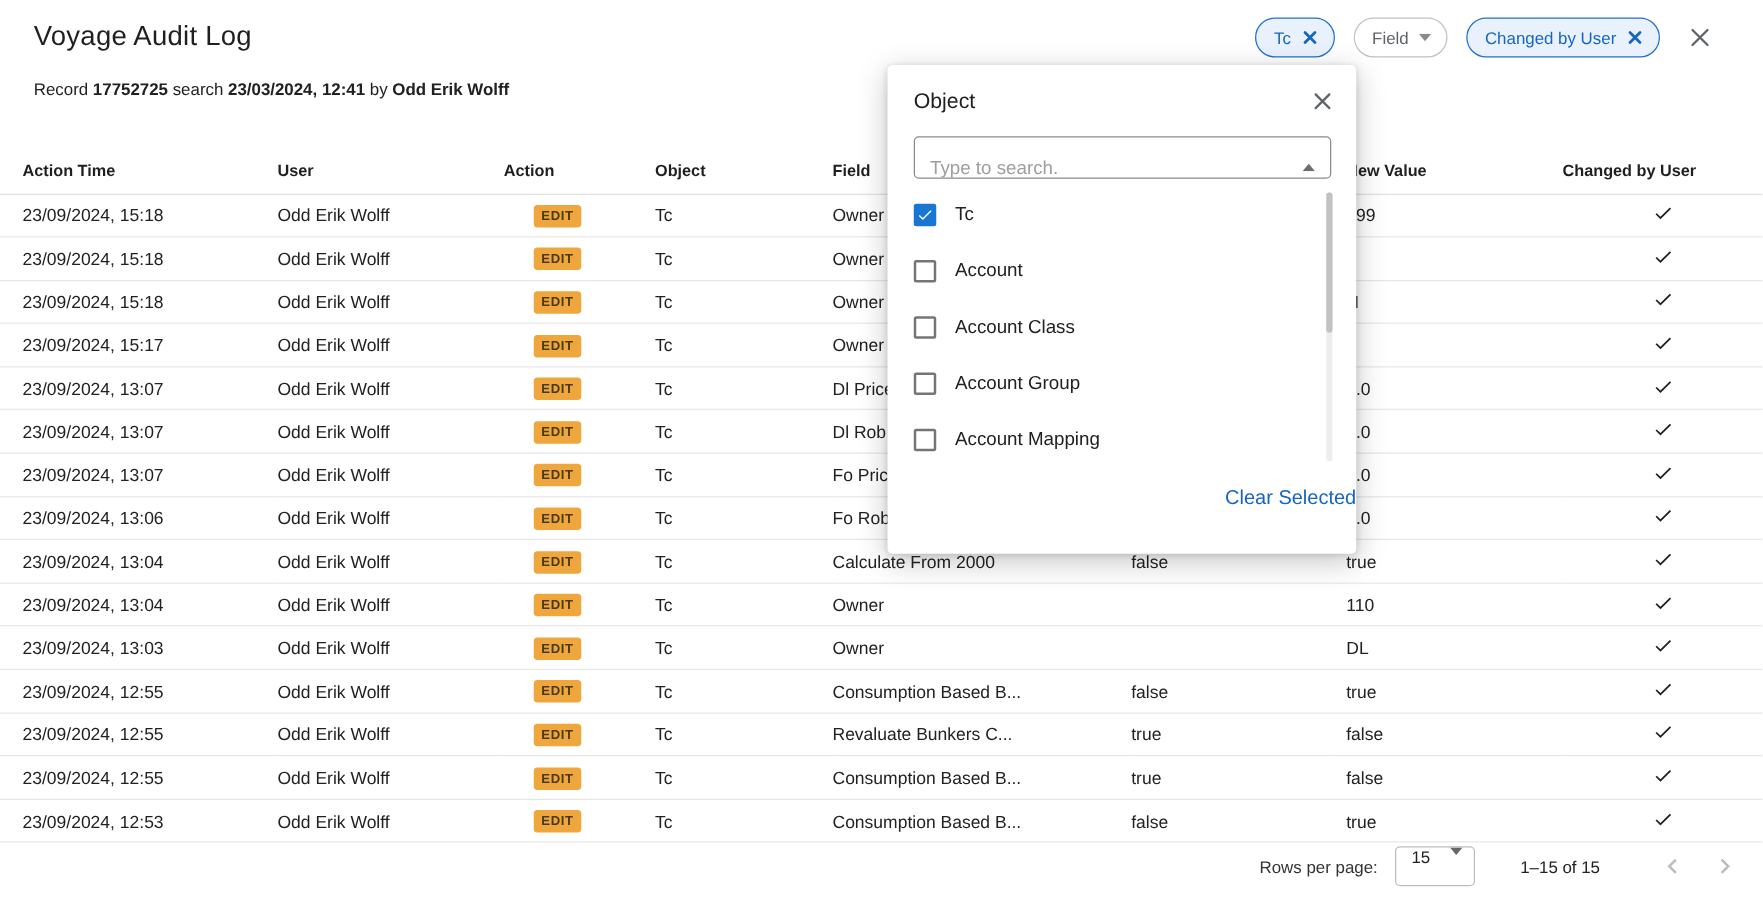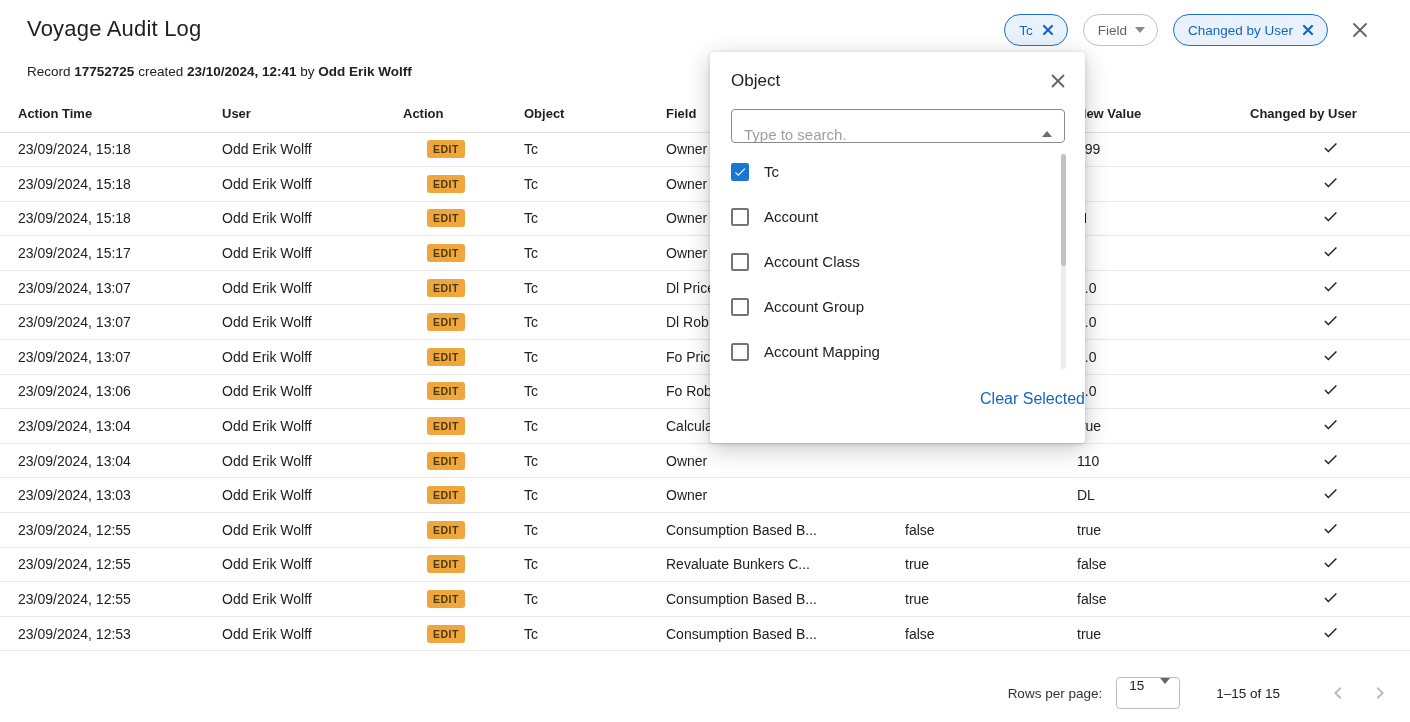--- a/index.html
+++ b/index.html
@@ -34,21 +34,21 @@
     margin-left:15px; cursor:pointer; white-space:nowrap;
   }
   .chip .chip-label { margin-right:8px; }
   .chip.active { border:1px solid #1f6fd0; background:#e9f2fc; color:#1565c0; font-weight:500; }
   .chip.plain  { border:1px solid #c2c2c2; background:#fff; color:#5f6368; }
   .icon-btn { display:inline-flex; align-items:center; justify-content:center; cursor:pointer; background:none; border:none; }
   .panel-close { margin-left:22px; }
 
   
   .audit-table {
-    position:absolute; left:0; top:96px; width:1410px;
+    position:absolute; left:0; top:119px; width:1410px;
     border-collapse:collapse; table-layout:fixed;
   }
   .audit-table th {
     height:36px; font-size:13px; font-weight:700; text-align:left;
     color:#1f1f1f; border-bottom:1px solid #e0e0e0; white-space:nowrap; overflow:hidden;
   }
   .audit-table td {
     height:34.6px; font-size:14px; color:#212121;
     border-bottom:1px solid #e7e7e7; white-space:nowrap; overflow:hidden;
   }
@@ -122,22 +122,22 @@
   }
 </style>
 </head>
 <body>
 
 <div class="page-title">Voyage Audit Log</div>
 
 <div class="record-line">
   <span>Record</span>
   <b>17752725</b>
-  <span>created</span>
-  <b>23/10/2024, 12:41</b>
+  <span>search</span>
+  <b>23/03/2024, 12:41</b>
   <span>by</span>
   <b>Odd Erik Wolff</b>
 </div>
 
 <div class="top-right">
   <div class="chip active">
     <span class="chip-label">Tc</span>
     <span class="icon-btn">
       <svg width="14" height="14" viewBox="0 0 14 14">
           <path d="M3 3 L11 11 M11 3 L3 11" stroke="#1565c0" stroke-width="2.2" stroke-linecap="round" fill="none"></path>

